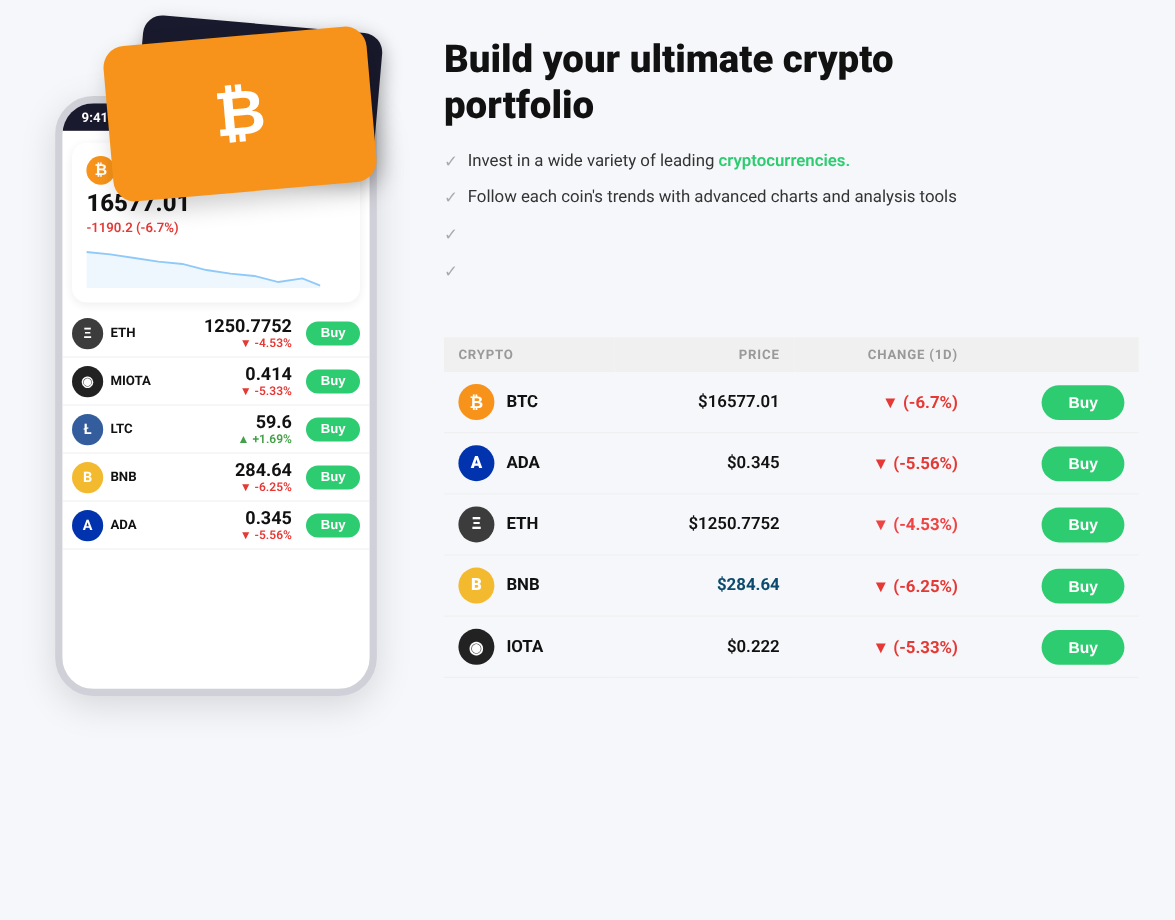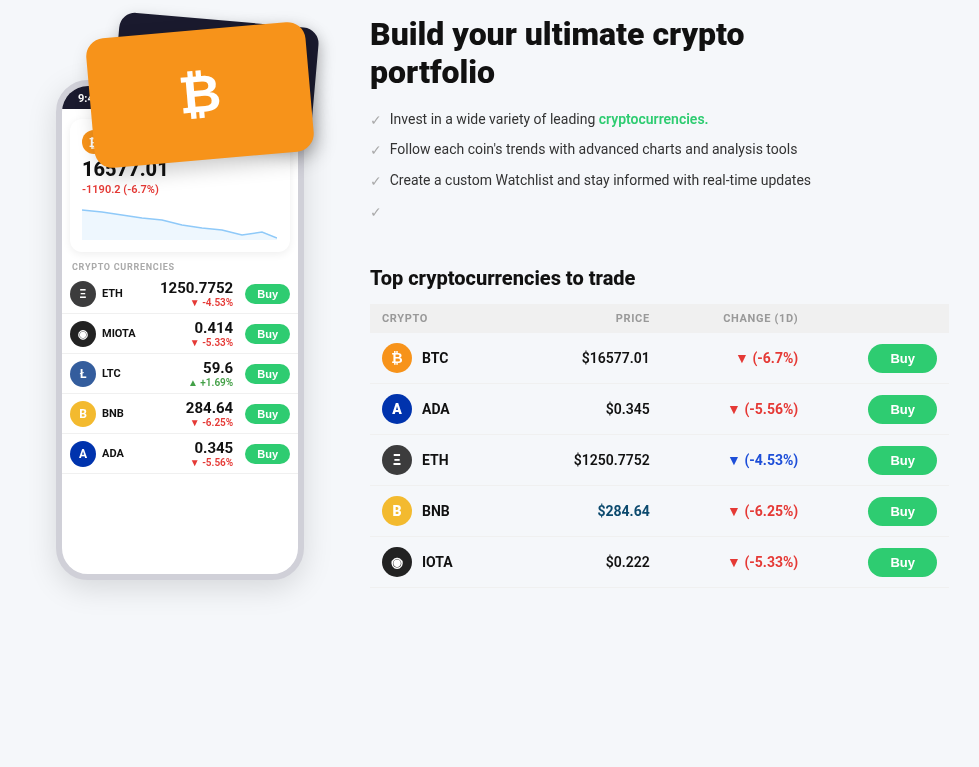--- a/index.html
+++ b/index.html
@@ -22,21 +22,21 @@
       width: 350px;
       min-width: 350px;
       position: relative;
       padding: 20px 0 20px 10px;
       display: flex;
       align-items: flex-start;
       justify-content: center;
     }
     
     .phone {
-      width: 248px;
+      width: 268px;
       min-height: 500px;
       background: #fff;
       border-radius: 32px;
       border: 6px solid #d0d0d8;
       box-shadow: 0 8px 30px rgba(0,0,0,0.13);
       position: relative;
       overflow: hidden;
       margin-top: 60px;
       z-index: 2;
     }
@@ -147,21 +147,21 @@
       padding: 4px 12px;
       font-size: 11px;
       font-weight: 700;
       cursor: pointer;
       margin-left: 6px;
     }
 
     
     .right-panel {
       flex: 1;
-      padding: 15px 30px 20px 20px;
+      padding: 30px 30px 20px 20px;
       display: flex;
       flex-direction: column;
     }
     .hero-title {
       font-size: 32px;
       font-weight: 900;
       color: #111;
       line-height: 1.2;
       margin-bottom: 18px;
       max-width: 440px;
@@ -283,21 +283,20 @@
         <div class="btc-change-neg">-1190.2 (-6.7%)</div>
 
         <div class="mini-chart">
           <svg width="195" height="40" viewBox="0 0 195 40">
             <polyline points="0,10 20,12 40,15 60,18 80,20 100,25 120,28 140,30 160,35 180,32 195,38" fill="none" stroke="#90caf9" stroke-width="1.5"></polyline>
             <polyline points="0,10 20,12 40,15 60,18 80,20 100,25 120,28 140,30 160,35 180,32 195,38 195,40 0,40" fill="rgba(144,202,249,0.15)" stroke="none"></polyline>
           </svg>
         </div>
       </div>
 
-      <div class="crypto-list-label">CRYPTO CURRENCIES</div>
       <div id="phone-crypto-list">
           <div class="crypto-list-item">
     <div class="crypto-icon" style="background:#3c3c3d">Ξ</div>
     <span class="crypto-ticker">ETH</span>
     <div class="crypto-price-col">
       <div class="crypto-price-val">1250.7752</div>
       <div style="color:#e53935;font-size:10px;font-weight:600;">▼ -4.53%</div>
     </div>
     <button class="buy-btn-small">Buy</button>
   </div>
@@ -348,30 +347,28 @@
       <li>
         <span class="check-icon">✓</span>
         <span>Invest in a wide variety of leading <a class="link-green" href="#">cryptocurrencies.</a></span>
       </li>
       <li>
         <span class="check-icon">✓</span>
         <span>Follow each coin's trends with advanced charts and analysis tools</span>
       </li>
       <li>
         <span class="check-icon">✓</span>
-        <span>Create a custom Watchlist and stay informed with real-time updates</span>
       </li>
       <li>
         <span class="check-icon">✓</span>
       </li>
     </ul>
 
 
     <div class="table-section">
-      <div class="table-title">Top cryptocurrencies to trade</div>
       <table class="crypto-table">
         <thead>
           <tr>
             <th>CRYPTO</th>
             <th class="right">PRICE</th>
             <th class="right">CHANGE (1D)</th>
             <th></th>
           </tr>
         </thead>
         <tbody id="crypto-table-body">
@@ -411,21 +408,21 @@
   </tr>
             <tr>
     <td>
       <div class="coin-cell">
         <div class="coin-icon" style="background:#3c3c3d">Ξ</div>
         <span class="coin-name">ETH</span>
       </div>
     </td>
     <td class="right"><span style="color:#111;font-weight:600;">$1250.7752</span></td>
     <td class="right">
-      <span style="color:#1d4ed8;font-weight:700;">
+      <span style="color:#ef4444;font-weight:700;">
         <span>▼</span> (-4.53%)
       </span>
     </td>
     <td style="text-align:right;">
       <button class="buy-btn-table">Buy</button>
     </td>
   </tr>
             <tr>
     <td>
       <div class="coin-cell">

